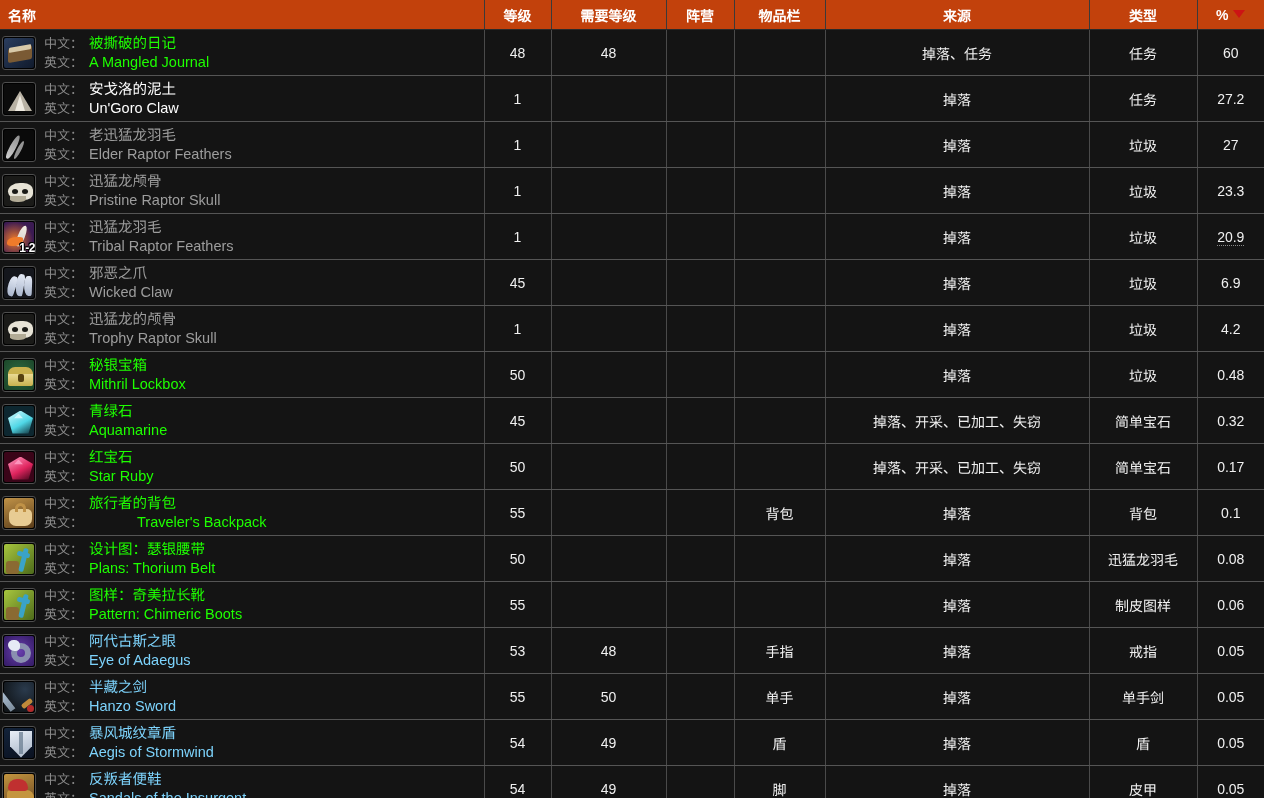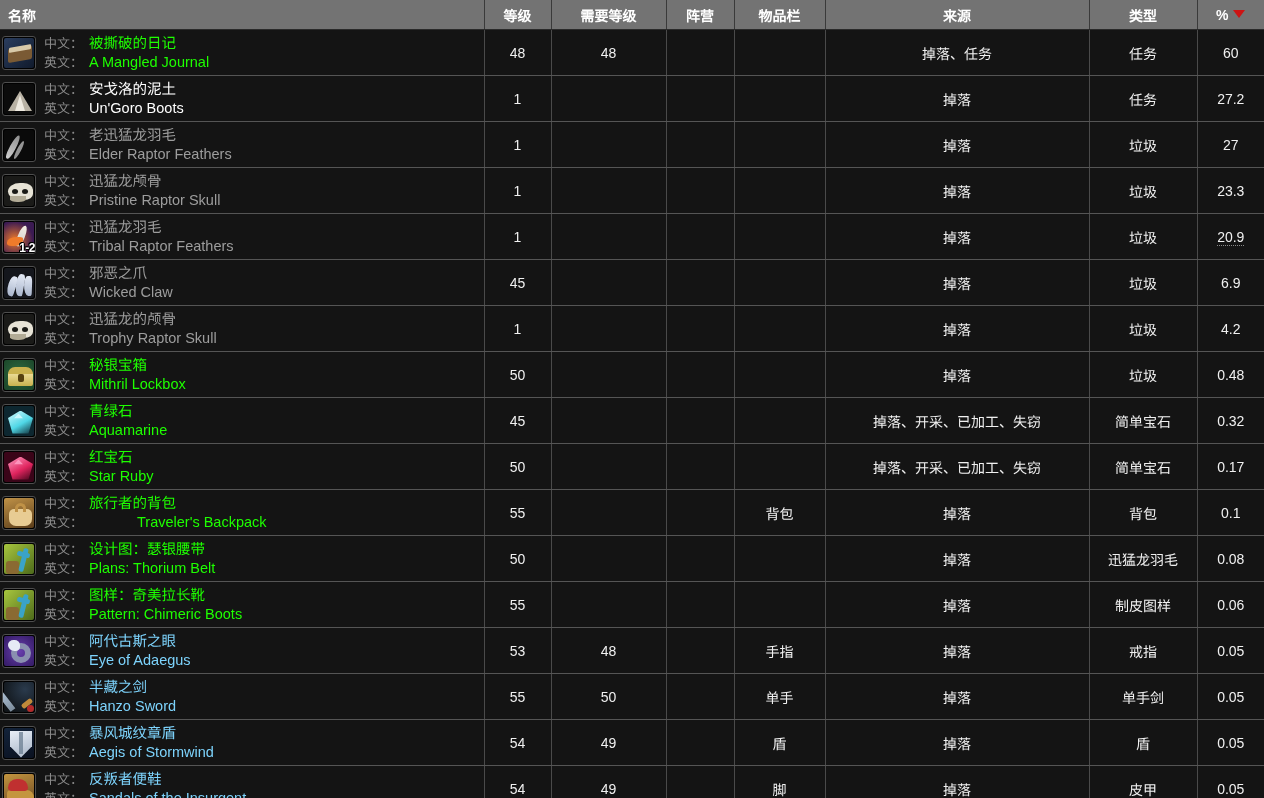--- a/index.html
+++ b/index.html
@@ -18,21 +18,21 @@
 
   table.loot-table {
     width: 1264px;
     border-collapse: collapse;
     table-layout: fixed;
     font-size: 13px;
   }
 
   
   thead tr.header-row {
-    background: #737373;
+    background: #c2410c;
   }
   thead th {
     height: 29px;
     padding: 0 4px;
     color: #ffffff;
     font-size: 14px;
     font-weight: bold;
     text-align: center;
     vertical-align: middle;
     border-right: 1px solid #3a3a3a;
@@ -207,21 +207,21 @@
                 <span style="position:absolute;left:11px;bottom:3px;width:0;height:0;border-left:5px solid transparent;border-right:5px solid transparent;border-bottom:16px solid #efeae0;"></span>
               </span>
             </span>
             <div class="name-lines">
               <div class="name-line">
                 <span class="lang-label">中文：</span>
                 <a class="item-title q-common" style="text-decoration: none;">安戈洛的泥土</a>
               </div>
               <div class="name-line">
                 <span class="lang-label">英文：</span>
-                <a class="item-title q-common" style="text-decoration: none;">Un'Goro Boots</a>
+                <a class="item-title q-common" style="text-decoration: none;">Un'Goro Claw</a>
               </div>
             </div>
           </div>
         </td>
         <td>1</td>
         <td></td>
         <td></td>
         <td></td>
         <td>掉落</td>
         <td>任务</td>

